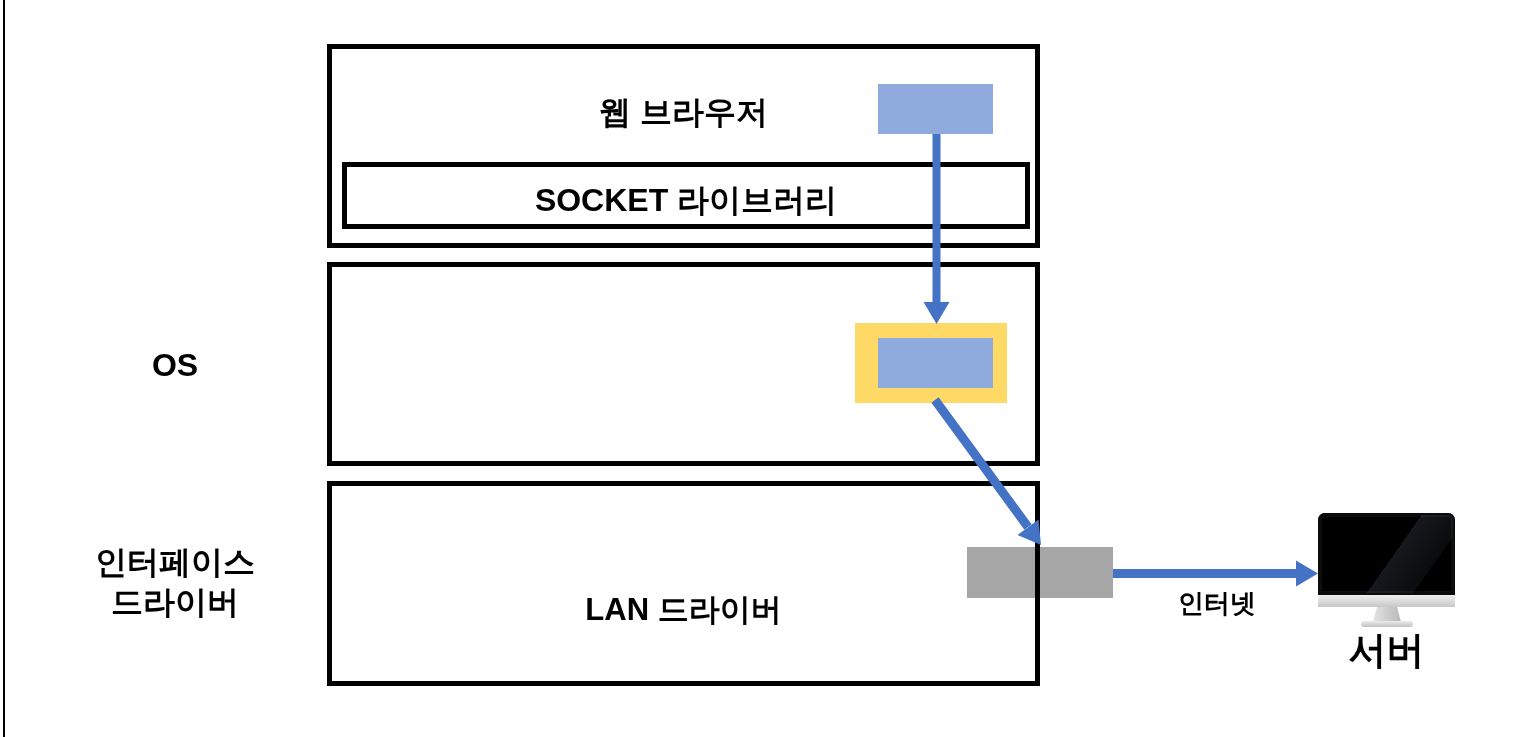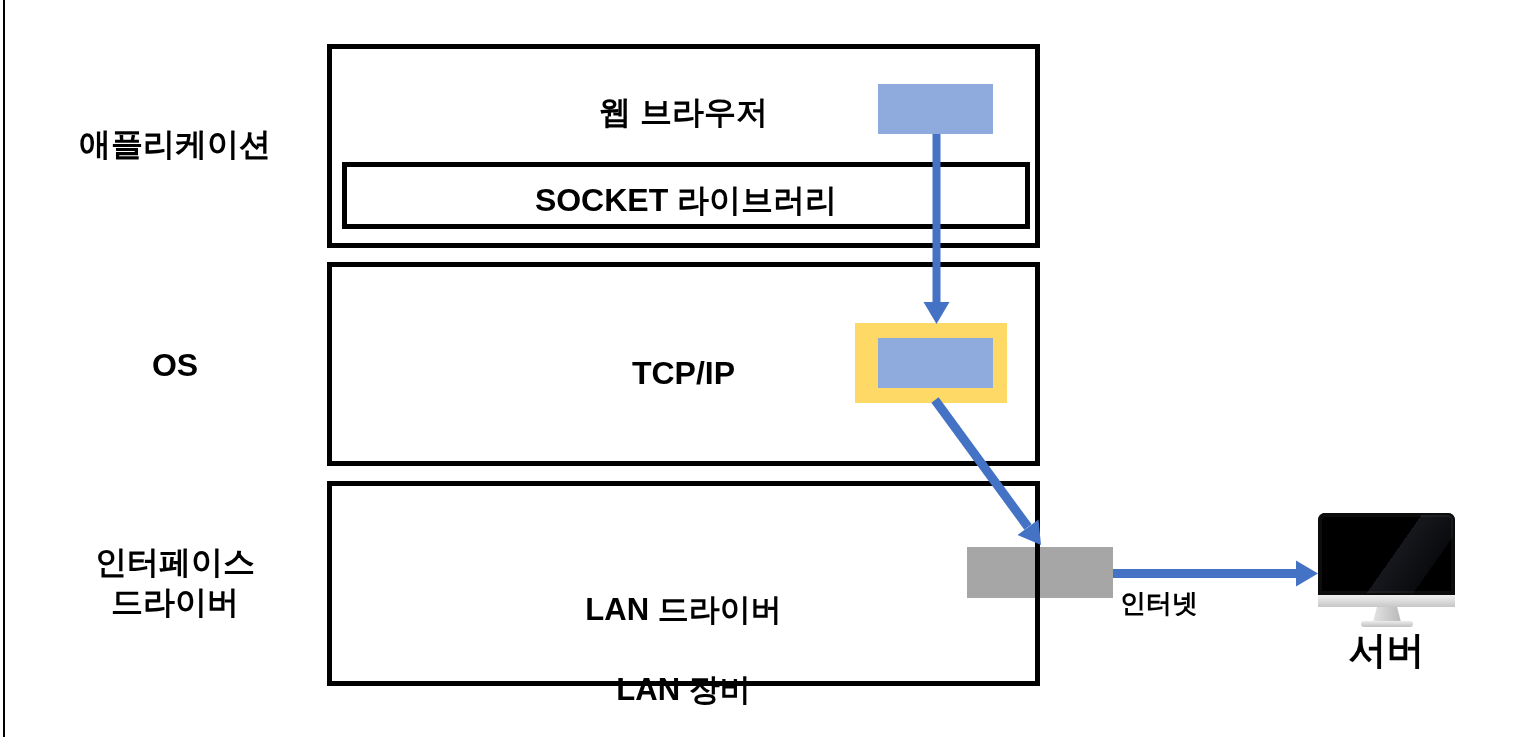--- a/index.html
+++ b/index.html
@@ -44,21 +44,21 @@
   }
   .adapter{
     left:967px;top:547px;width:146px;height:51px;
     background:var(--adapter-gray,#A6A6A6);z-index:1;
   }
   .arrows{left:0;top:0;width:1520px;height:737px;z-index:4;pointer-events:none;}
   .arrow-stroke{stroke:var(--arrow-blue,#4472C4);stroke-width:8;fill:none;}
   .arrow-stroke.thick{stroke-width:9;}
   .arrow-head{fill:var(--arrow-blue,#4472C4);}
   .small-label{
-    font-size:26px;font-weight:700;line-height:26px;
+    font-size:26px;font-weight:700;line-height:26px;text-align:center;
     color:var(--text,#000);white-space:nowrap;z-index:3;
   }
   
   .monitor-screen{
     left:1318px;top:513px;width:137px;height:82px;
     border-radius:7px 7px 0 0;
     background:linear-gradient(125deg,#000 0%,#000 54%,#16181d 54%,#0a0b0d 78%,#000 78%);
     box-shadow:inset 0 0 0 2px #0c0c0c, inset 0 0 0 4px rgba(255,255,255,0.05);
     z-index:3;
   }
@@ -84,44 +84,41 @@
     color:var(--text,#000);z-index:3;white-space:nowrap;
   }
 </style>
 </head>
 <body>
 
 <div class="canvas">
 
   <div class="abs edge-line"></div>
 
-  <div class="abs side-label" style="top:128px;line-height:32px;">애플리케이션</div>
   <div class="abs side-label" style="top:349px;line-height:32px;">OS</div>
   <div class="abs side-label" style="top:542px;">
     <div>인터페이스</div>
     <div>드라이버</div>
   </div>
 
   <div class="abs layer-box" style="top:44px;"></div>
   <div class="abs layer-box" style="top:262px;"></div>
   <div class="abs layer-box" style="top:481px;height:205px;"></div>
 
   <div class="abs box-label" style="top:86px;">웹 브라우저</div>
   <div class="abs inner-box">
     <span class="box-label" style="position:static;">SOCKET 라이브러리</span>
   </div>
   <div class="abs packet" style="left:878px;top:84px;"></div>
 
-  <div class="abs box-label" style="top:347px;">TCP/IP</div>
   <div class="abs highlight"></div>
   <div class="abs packet" style="left:878px;top:338px;"></div>
 
   <div class="abs box-label" style="top:542px;line-height:40px;font-size:31px;">
     <div>LAN 드라이버</div>
-    <div>LAN 장비</div>
   </div>
   <div class="abs adapter"></div>
 
   <svg class="abs arrows" viewBox="0 0 1520 737">
     <g>
       <line class="arrow-stroke" x1="936.5" y1="134" x2="936.5" y2="304"></line>
       <polygon class="arrow-head" points="936.5,324 923.5,302 949.5,302"></polygon>
     </g>
     <g>
       <line class="arrow-stroke thick" x1="935" y1="400" x2="1028" y2="527"></line>

